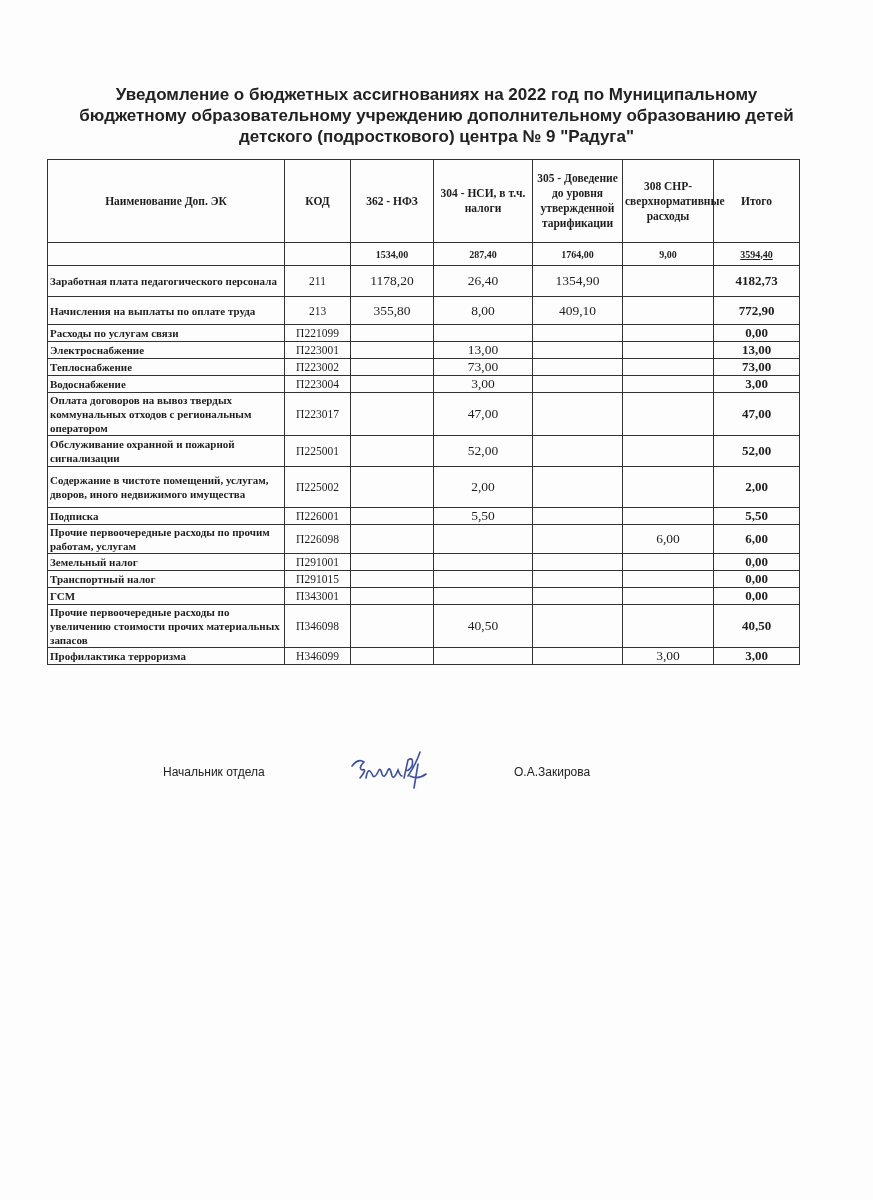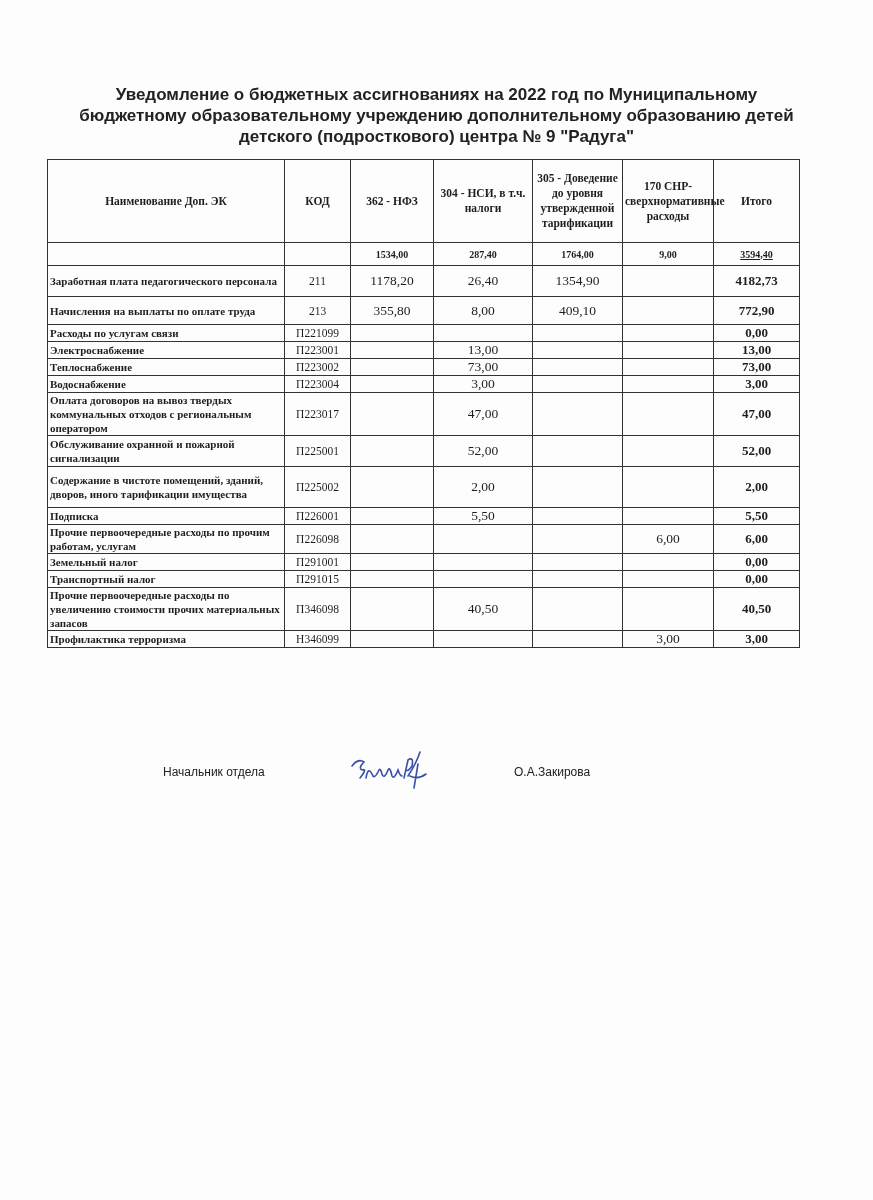--- a/index.html
+++ b/index.html
@@ -58,21 +58,21 @@
       <col style="width:91px">
       <col style="width:86px">
   </colgroup>
   <thead>
     <tr>
       <th>Наименование Доп. ЭК</th>
       <th>КОД</th>
       <th>362 - НФЗ</th>
       <th>304  - НСИ, в т.ч. налоги</th>
       <th>305 - Доведение до уровня утвержденной тарификации</th>
-      <th>170 СНР-сверхнормативные расходы</th>
+      <th>308 СНР-сверхнормативные расходы</th>
       <th class="itogo-h">Итого</th>
     </tr>
   </thead>
   <tbody id="tbody">
     <tr class="total">
       <td></td>
       <td></td>
       <td>1534,00</td>
       <td>287,40</td>
       <td>1764,00</td>
@@ -145,21 +145,21 @@
       <tr>
         <td class="name" style="height: 30px;">Обслуживание охранной и пожарной сигнализации</td>
         <td class="code" style="height: 30px;">П225001</td>
         <td class="num" style="height: 30px;"></td>
         <td class="num" style="height: 30px;">52,00</td>
         <td class="num" style="height: 30px;"></td>
         <td class="num" style="height: 30px;"></td>
         <td class="sum" style="height: 30px;">52,00</td>
       </tr>
       <tr>
-        <td class="name" style="height: 40px;">Содержание в чистоте помещений, зданий, дворов, иного тарификации имущества</td>
+        <td class="name" style="height: 40px;">Содержание в чистоте помещений, услугам, дворов, иного недвижимого имущества</td>
         <td class="code" style="height: 40px;">П225002</td>
         <td class="num" style="height: 40px;"></td>
         <td class="num" style="height: 40px;">2,00</td>
         <td class="num" style="height: 40px;"></td>
         <td class="num" style="height: 40px;"></td>
         <td class="sum" style="height: 40px;">2,00</td>
       </tr>
       <tr>
         <td class="name" style="height: 16px;">Подписка</td>
         <td class="code" style="height: 16px;">П226001</td>
@@ -190,20 +190,29 @@
       <tr>
         <td class="name" style="height: 16px;">Транспортный налог</td>
         <td class="code" style="height: 16px;">П291015</td>
         <td class="num" style="height: 16px;"></td>
         <td class="num" style="height: 16px;"></td>
         <td class="num" style="height: 16px;"></td>
         <td class="num" style="height: 16px;"></td>
         <td class="sum" style="height: 16px;">0,00</td>
       </tr>
       <tr>
+        <td class="name" style="height: 16px;">ГСМ</td>
+        <td class="code" style="height: 16px;">П343001</td>
+        <td class="num" style="height: 16px;"></td>
+        <td class="num" style="height: 16px;"></td>
+        <td class="num" style="height: 16px;"></td>
+        <td class="num" style="height: 16px;"></td>
+        <td class="sum" style="height: 16px;">0,00</td>
+      </tr>
+      <tr>
         <td class="name" style="height: 40px;">Прочие первоочередные расходы по увеличению стоимости прочих материальных запасов</td>
         <td class="code" style="height: 40px;">П346098</td>
         <td class="num" style="height: 40px;"></td>
         <td class="num" style="height: 40px;">40,50</td>
         <td class="num" style="height: 40px;"></td>
         <td class="num" style="height: 40px;"></td>
         <td class="sum" style="height: 40px;">40,50</td>
       </tr>
       <tr>
         <td class="name" style="height: 16px;">Профилактика терроризма</td>

